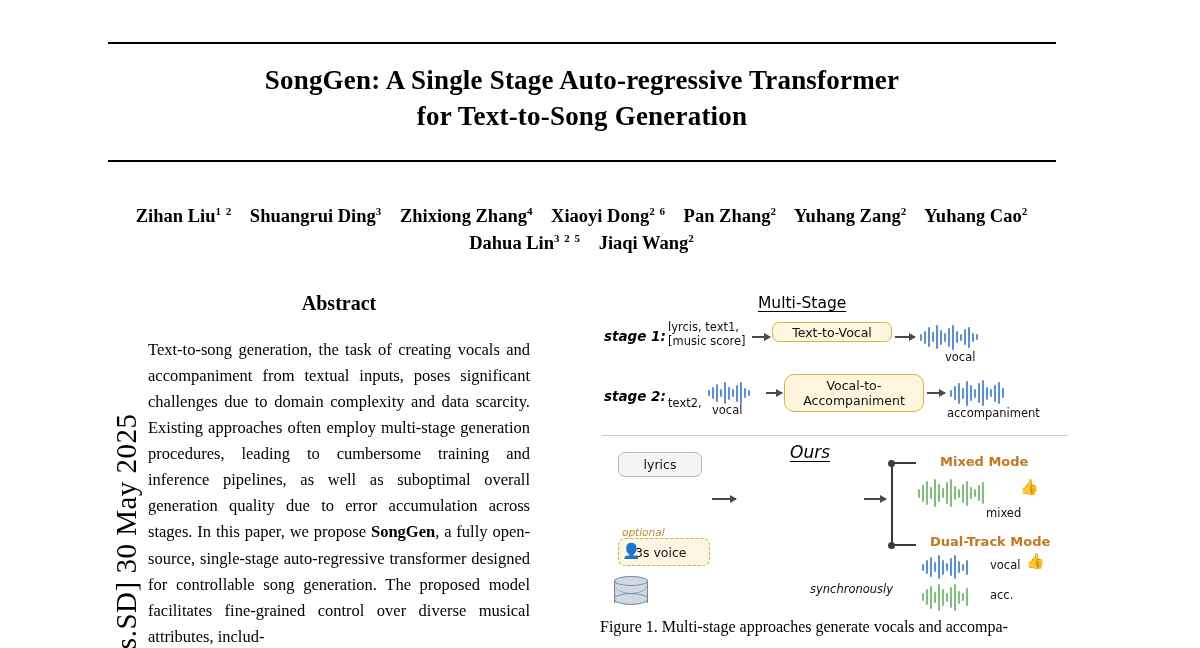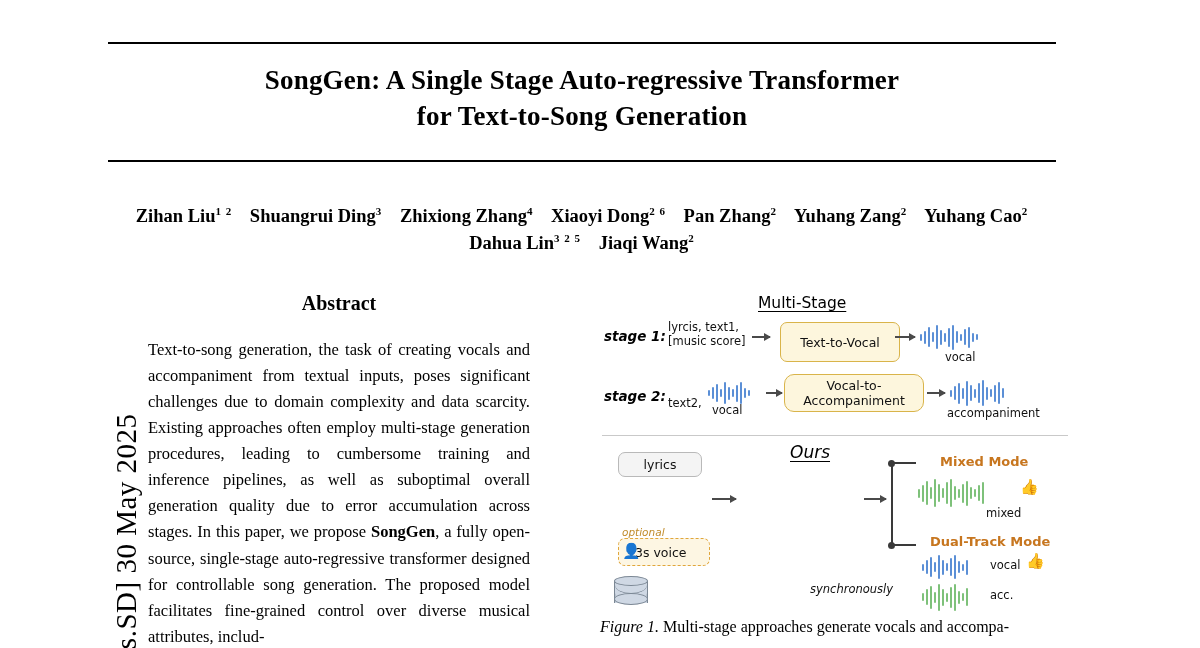--- a/index.html
+++ b/index.html
@@ -268,21 +268,21 @@
 
   .caption {
     position: absolute;
     left: 0;
     top: 323px;
     width: 470px;
     font-size: 16px;
     line-height: 1.5;
     text-align: justify;
   }
-  .caption .cap-lbl { font-style: italic; }
+  .caption .cap-lbl { }
 </style>
 </head>
 <body>
 
 <div class="page">
 
   <div class="arxiv-stamp">cs.SD]  30 May 2025</div>
 
   <div class="rule rule-top"></div>
 
@@ -313,21 +313,21 @@
 
   <div class="col-right">
     <div class="figure">
 
       <div class="fig-h ms">Multi-Stage</div>
 
       <div class="stage-lbl" style="left:4px; top:36px;">stage 1:</div>
       <div class="tiny" style="left:68px; top:28px; width:84px; white-space:pre-line;">lyrcis, text1,
 [music score]</div>
       <div class="arrow" style="left:152px; top:44px; width:18px;"></div>
-      <div class="box" style="left:180px; top:30px; width:120px; height:40px;">Text-to-Vocal</div>
+      <div class="box" style="left:172px; top:30px; width:120px; height:20px;">Text-to-Vocal</div>
       <div class="arrow" style="left:295px; top:44px; width:20px;"></div>
       <div class="wave" style="left:320px; top:32px;">
         <i style="height:7px"></i>
           <i style="height:13px"></i>
           <i style="height:20px"></i>
           <i style="height:10px"></i>
           <i style="height:24px"></i>
           <i style="height:15px"></i>
           <i style="height:9px"></i>
           <i style="height:19px"></i>

